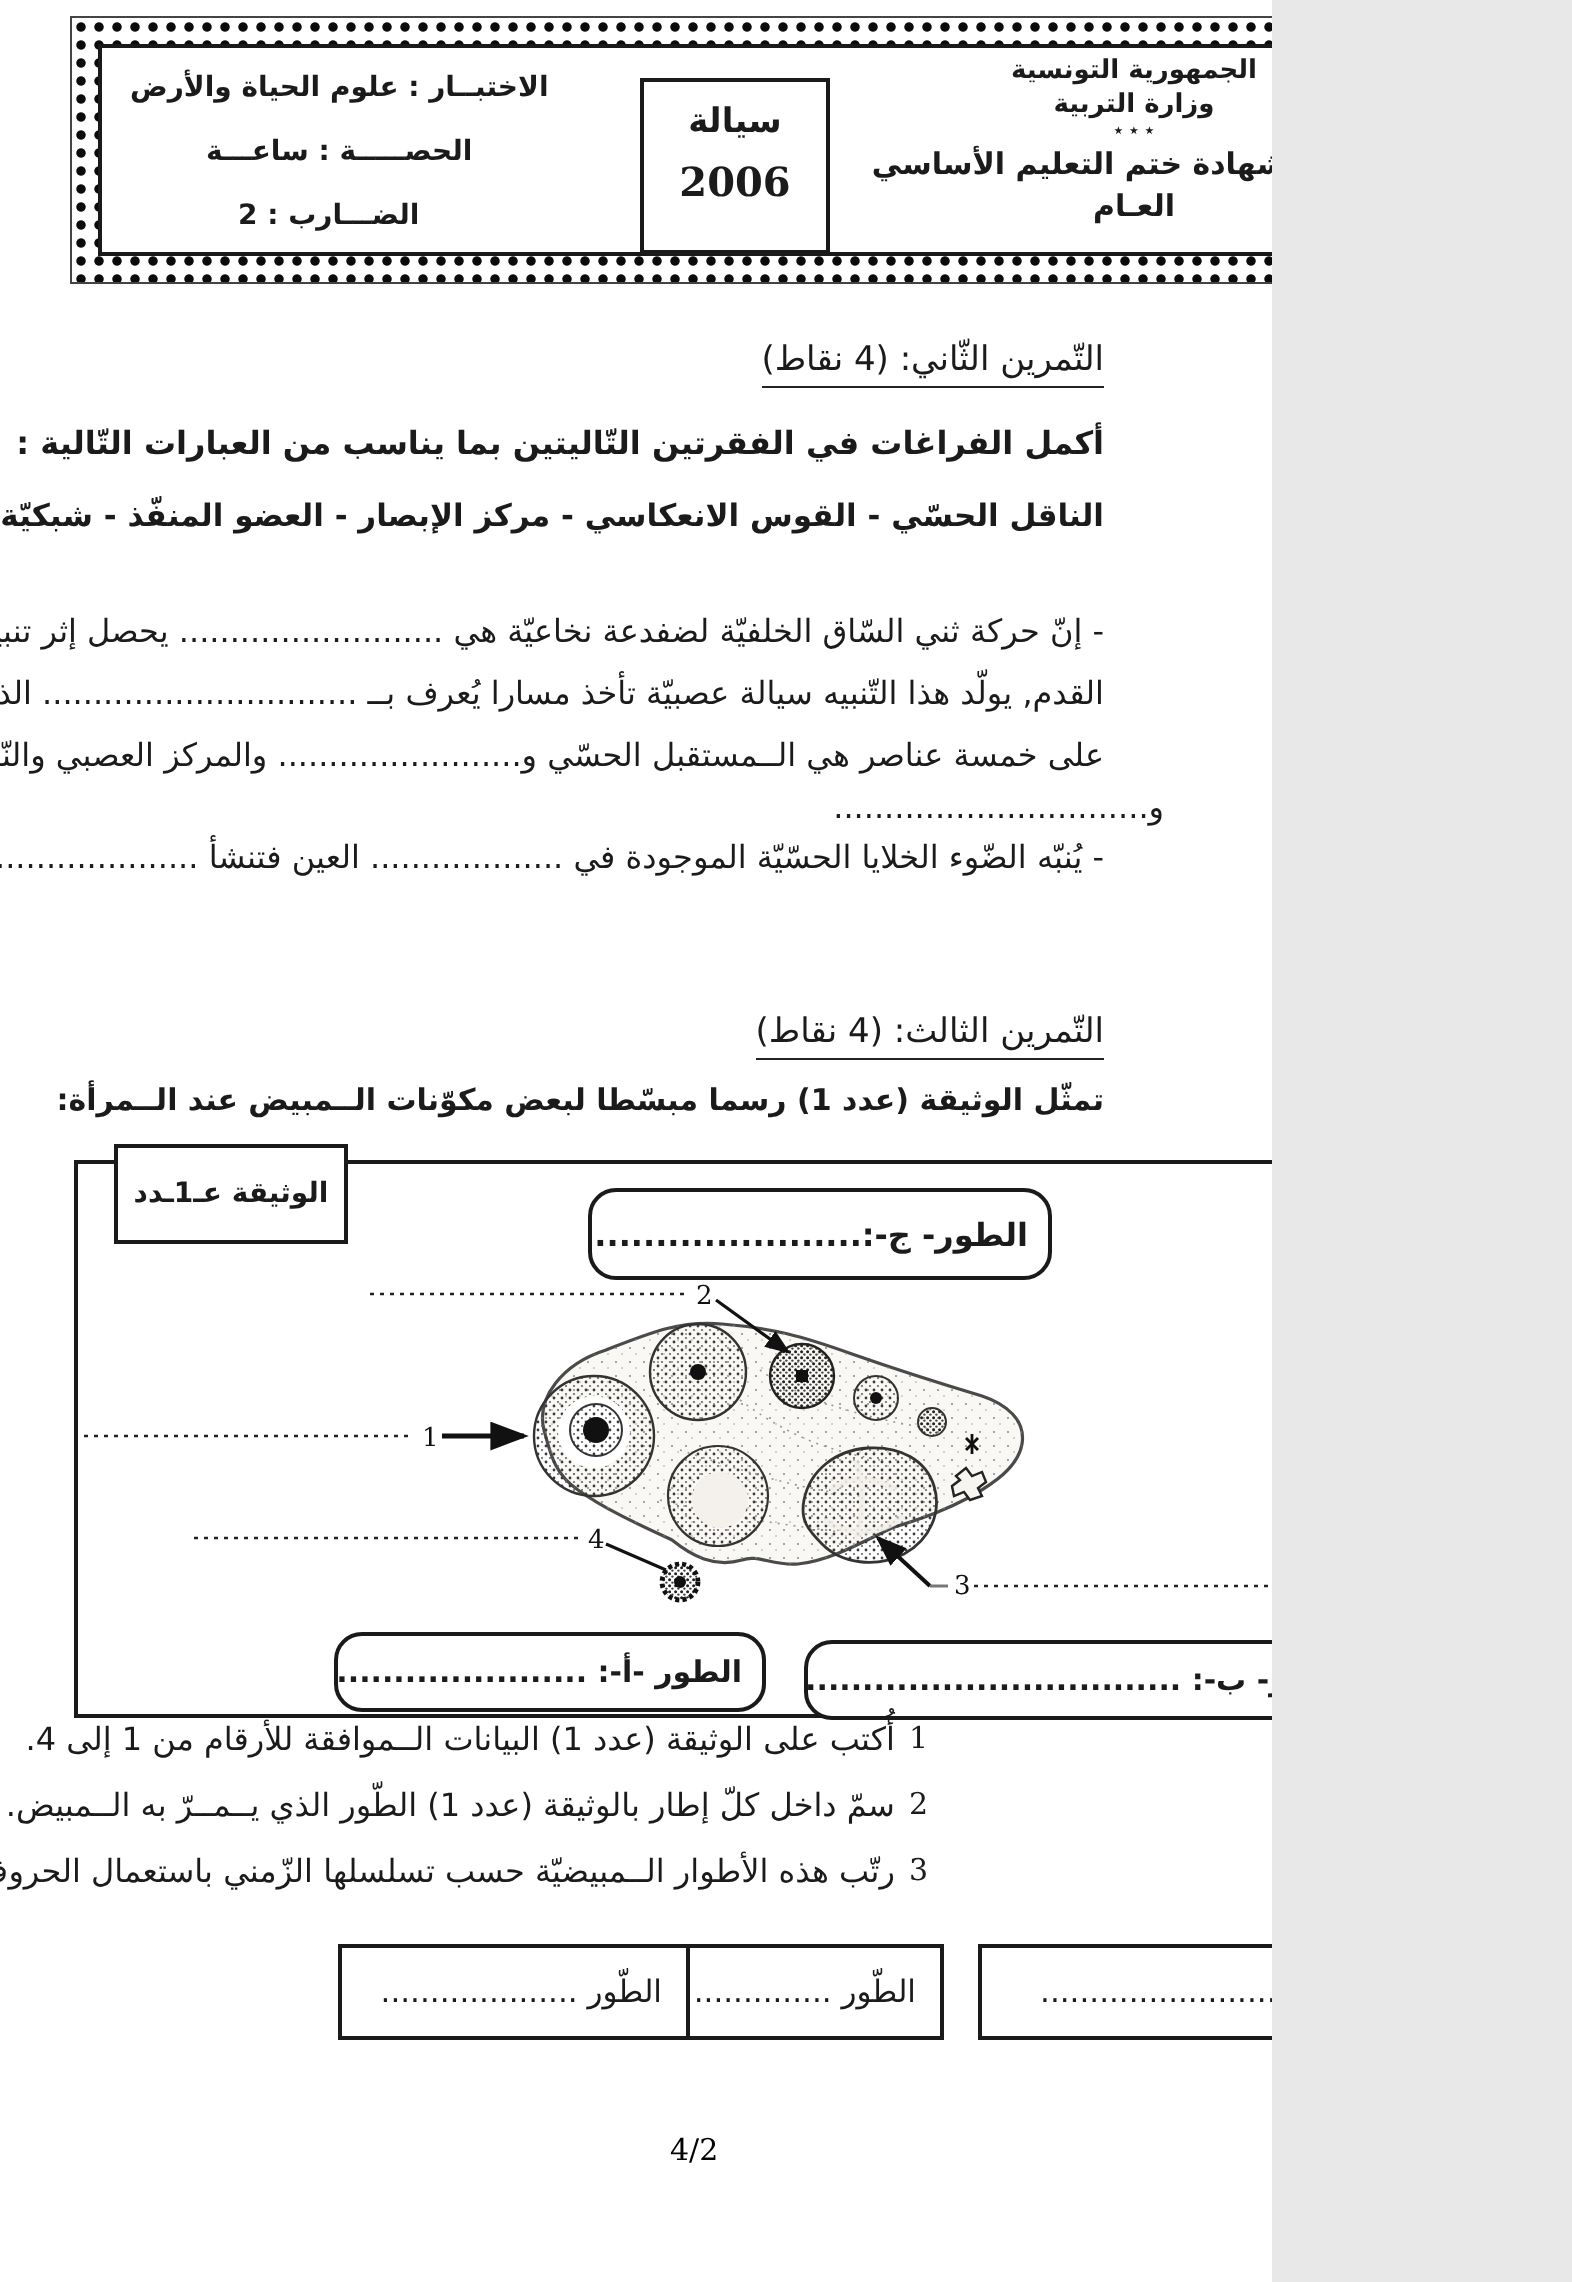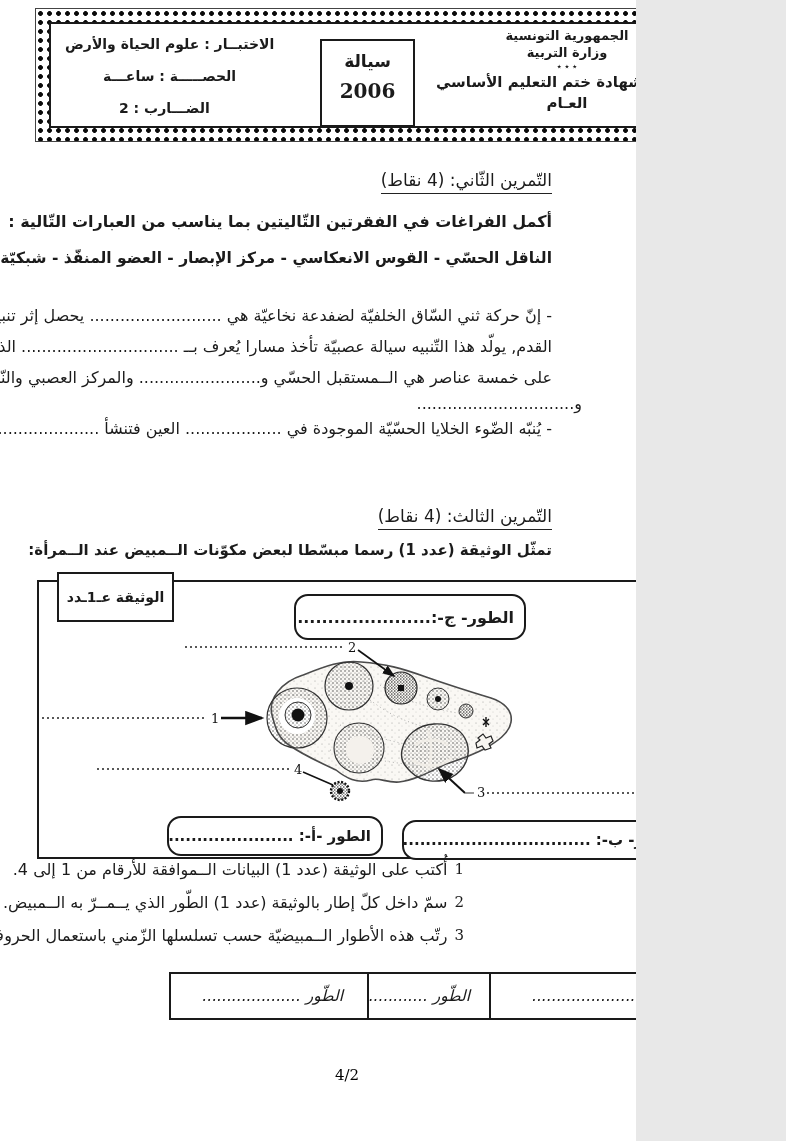--- a/index.html
+++ b/index.html
@@ -40,21 +40,21 @@
     font-weight:bold;font-size:15px;display:flex;align-items:center;padding:0 10px;white-space:nowrap;overflow:hidden;}
   .phase-c{left:255px;top:12px;width:208px;height:42px;font-size:16px;}
   .phase-a{left:128px;top:234px;width:192px;height:36px;}
   .phase-b{left:363px;top:238px;width:264px;height:36px;}
   .ovary-svg{position:absolute;left:1px;top:48px;}
   
   .q-row{position:absolute;right:172px;display:flex;direction:rtl;gap:7px;white-space:nowrap;font-size:16px;}
   .q-num{font-family:"DejaVu Serif",serif;font-size:15px;}
   
   .ans-box{position:absolute;top:972px;height:44px;border:2px solid #1a1a1a;direction:rtl;display:flex;
-    align-items:center;padding:0 24px;font-size:15.5px;white-space:nowrap;overflow:hidden;background:#fff;font-style:italic;}
+    align-items:center;padding:0 12px;font-size:15.5px;white-space:nowrap;overflow:hidden;background:#fff;}
   .page-num{position:absolute;left:335px;top:1066px;font-family:"DejaVu Serif",serif;font-size:15px;color:#000000;}
   
   .wheel{position:absolute;left:679px;top:1056px;width:71px;height:71px;border-radius:50%;
     background:conic-gradient(from -90deg,#5b8fd0 0 42deg,#e8b0c4 42deg 88deg,#dde9f3 88deg 133deg,
       #f3dd84 133deg 186deg,#ef9f76 186deg 228deg,#87c7a2 228deg 276deg,#b08b5e 276deg 320deg,#9fcde6 320deg 360deg);
     box-shadow:0 0 0 1px #888 inset;}
   .wheel-hole{position:absolute;left:21px;top:21px;width:29px;height:29px;border-radius:50%;background:#fff;}
   .curved-ar{position:absolute;left:640px;top:1034px;}
   .site-text{position:absolute;left:634px;top:1121px;width:152px;text-align:center;
     font-family:"Liberation Sans",sans-serif;font-weight:bold;font-size:13px;color:#e8161d;

